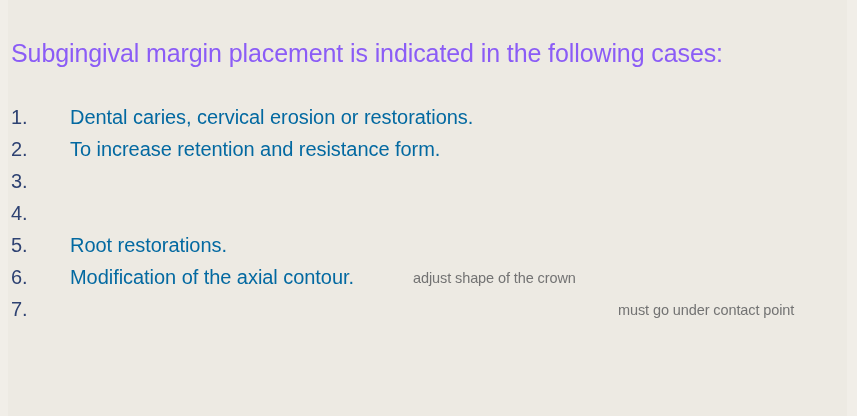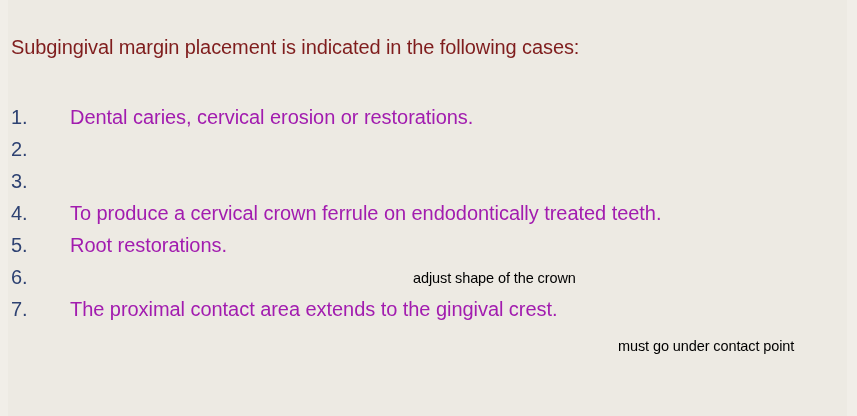--- a/index.html
+++ b/index.html
@@ -31,24 +31,24 @@
     bottom: 0;
     background: #f1eee8;
     pointer-events: none;
   }
   .edge-strip.left  { left: 0;  width: 8px; }
   .edge-strip.right { right: 0; width: 10px; }
 
   #slide-title {
     position: absolute;
     left: 11px;
-    top: 32px;
-    font-size: 20px;
+    top: 38px;
+    font-size: 25px;
     line-height: 31px;
-    color: #7f1d1d;
+    color: #8b5cf6;
     letter-spacing: -0.1px;
     white-space: nowrap;
   }
 
   #points-list {
     position: absolute;
     left: 0;
     top: 101px;
     width: 857px;
   }
@@ -67,30 +67,30 @@
     width: 40px;
     font-size: 20px;
     color: #2e4272;
   }
 
   .point-text {
     position: absolute;
     left: 70px;
     top: 0;
     font-size: 20px;
-    color: #a21caf;
+    color: #0369a1;
     letter-spacing: -0.05px;
   }
 
   .point-note {
     position: absolute;
     top: 1px;
     font-size: 14.5px;
     line-height: 32px;
-    color: #000000;
+    color: #737373;
     letter-spacing: -0.1px;
   }
 </style>
 </head>
 <body>
 
 <div id="slide">
 
   <div class="edge-strip left"></div>
   <div class="edge-strip right"></div>
@@ -99,41 +99,41 @@
 
   <div id="points-list">
 
     <div class="point-row">
       <span class="point-number">1.</span>
       <span class="point-text">Dental caries, cervical erosion or restorations.</span>
     </div>
 
     <div class="point-row">
       <span class="point-number">2.</span>
+      <span class="point-text">To increase retention and resistance form.</span>
     </div>
 
     <div class="point-row">
       <span class="point-number">3.</span>
     </div>
 
     <div class="point-row">
       <span class="point-number">4.</span>
-      <span class="point-text">To produce a cervical crown ferrule on endodontically treated teeth.</span>
     </div>
 
     <div class="point-row">
       <span class="point-number">5.</span>
       <span class="point-text">Root restorations.</span>
     </div>
 
     <div class="point-row">
       <span class="point-number">6.</span>
+      <span class="point-text">Modification of the axial contour.</span>
       <span class="point-note" style="left: 413px;">adjust shape of the crown</span>
     </div>
 
     <div class="point-row">
       <span class="point-number">7.</span>
-      <span class="point-text">The proximal contact area extends to the gingival crest.</span>
-      <span class="point-note" style="left: 618px; margin-top: 36px;">must go under contact point</span>
+      <span class="point-note" style="left: 618px;">must go under contact point</span>
     </div>
 
   </div>
 </div>
 
 </body></html>

